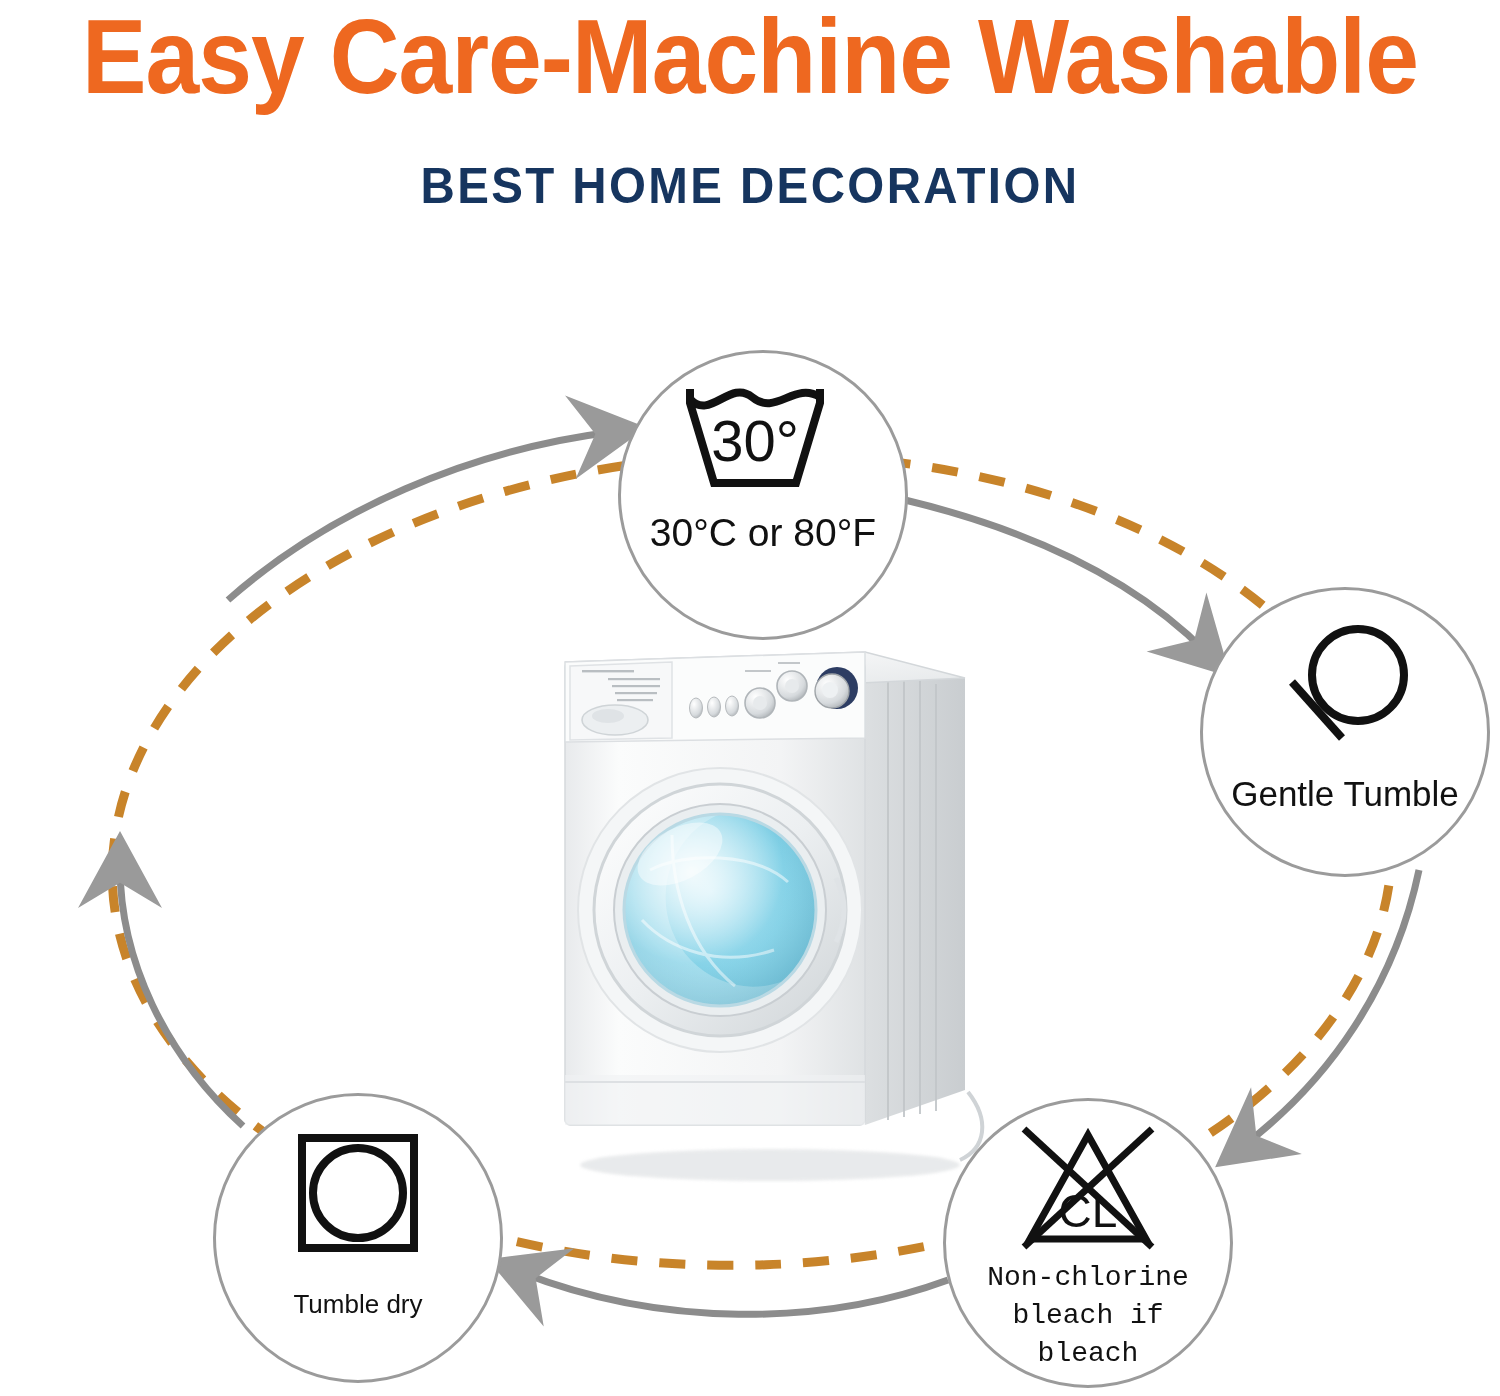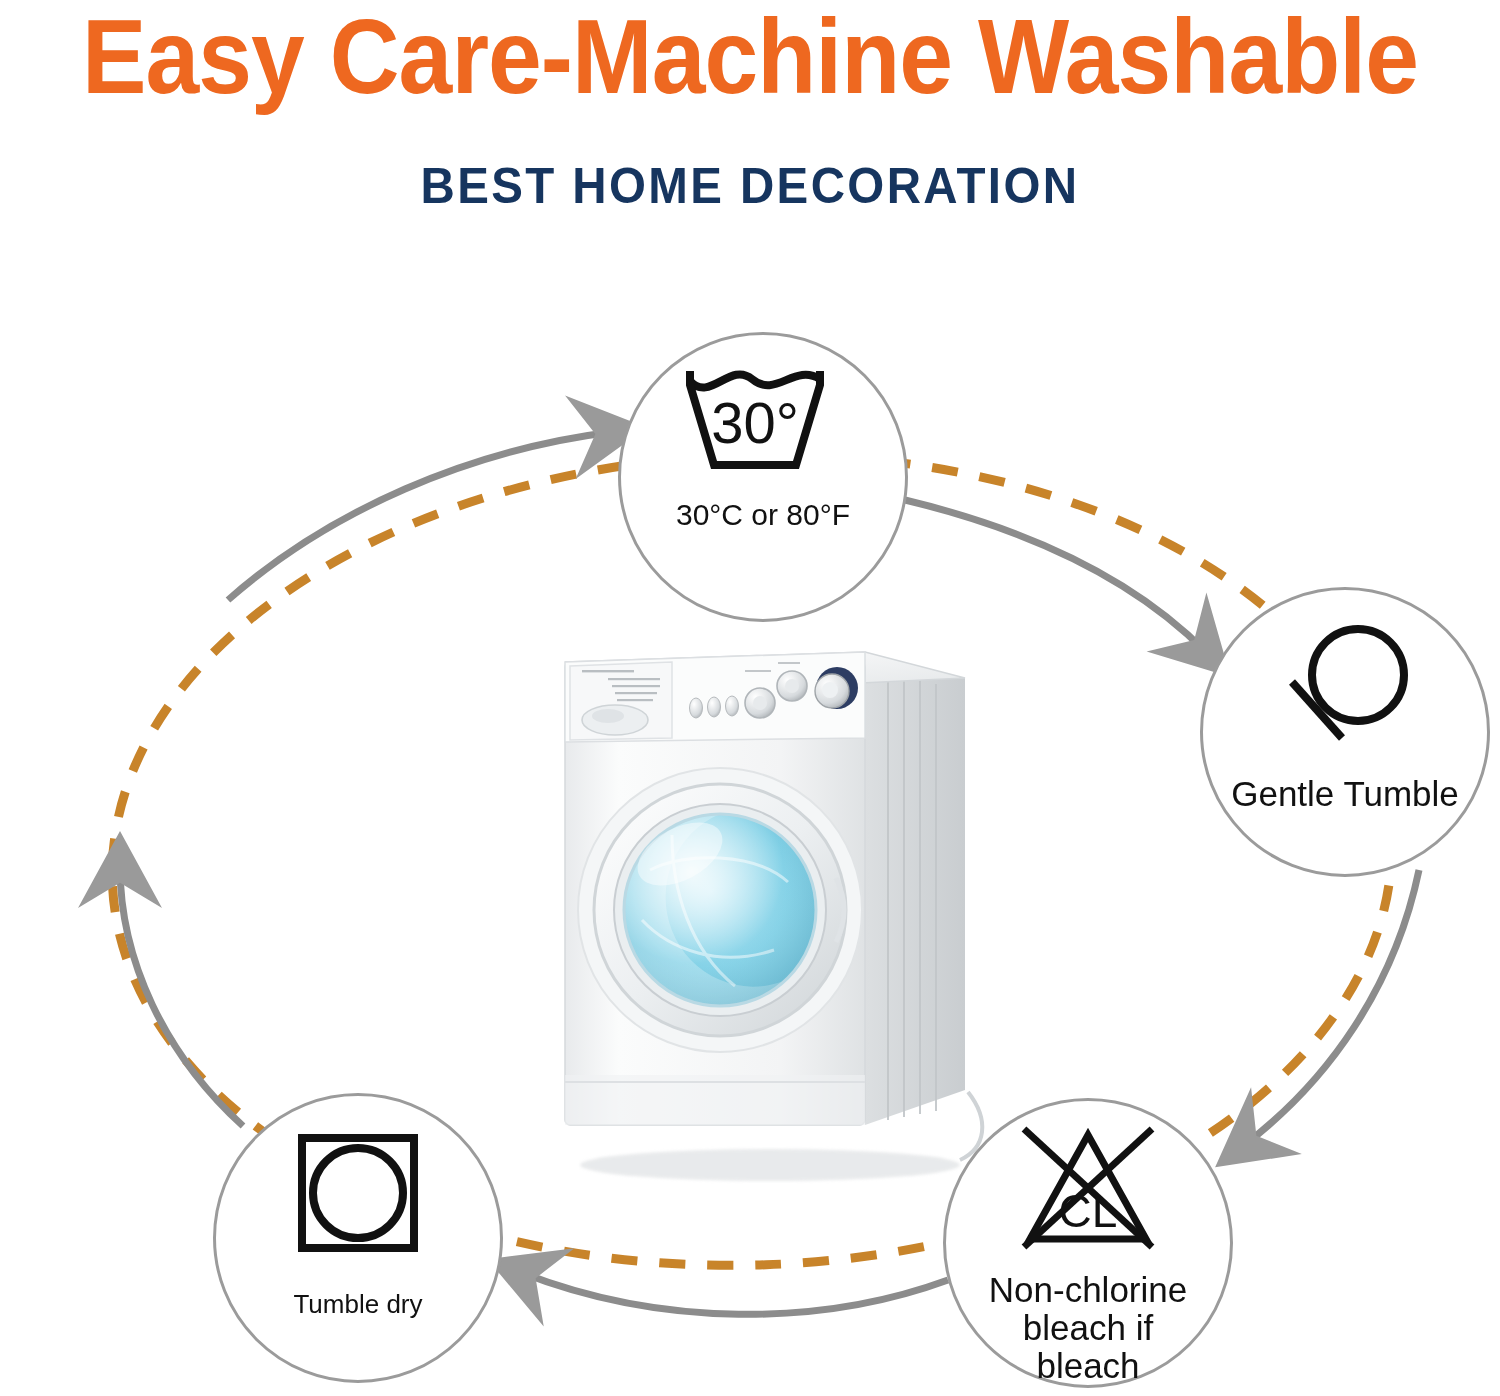--- a/index.html
+++ b/index.html
@@ -38,31 +38,31 @@
     position:absolute;border-radius:50%;background:#ffffff;
     border:3px solid #9b9b9b;box-sizing:border-box;z-index:4;
     display:flex;flex-direction:column;align-items:center;justify-content:flex-start;
   }
   .node .glyph{display:block;}
   .node .cap{
     text-align:center;color:#111;font-weight:400;
     font-family:"Liberation Sans","DejaVu Sans",sans-serif;
   }
 
-  #node-wash{left:618px;top:332px;width:290px;height:290px;}
+  #node-wash{left:618px;top:350px;width:290px;height:290px;}
   #node-wash .glyph{margin-top:24px;}
-  #node-wash .cap{font-size:30px;line-height:40px;margin-top:16px;}
+  #node-wash .cap{font-size:39px;line-height:40px;margin-top:16px;}
 
   #node-gentle{left:1200px;top:587px;width:290px;height:290px;}
   #node-gentle .glyph{margin-top:30px;}
   #node-gentle .cap{font-size:35px;line-height:40px;margin-top:22px;}
 
   #node-bleach{left:943px;top:1098px;width:290px;height:290px;}
   #node-bleach .glyph{margin-top:20px;}
-  #node-bleach .cap{font-size:35px;line-height:38px;margin-top:16px;}
+  #node-bleach .cap{font-size:28px;line-height:38px;margin-top:4px;font-family:Liberation Mono, monospace;}
 
   #node-tumble{left:213px;top:1093px;width:290px;height:290px;}
   #node-tumble .glyph{margin-top:30px;}
   #node-tumble .cap{font-size:26px;line-height:40px;margin-top:26px;}
 
   #node-iron{left:8px;top:566px;width:290px;height:290px;}
   #node-iron .glyph{margin-top:20px;}
   #node-iron .cap{font-size:35px;line-height:37px;margin-top:6px;}
 </style>
 </head>

